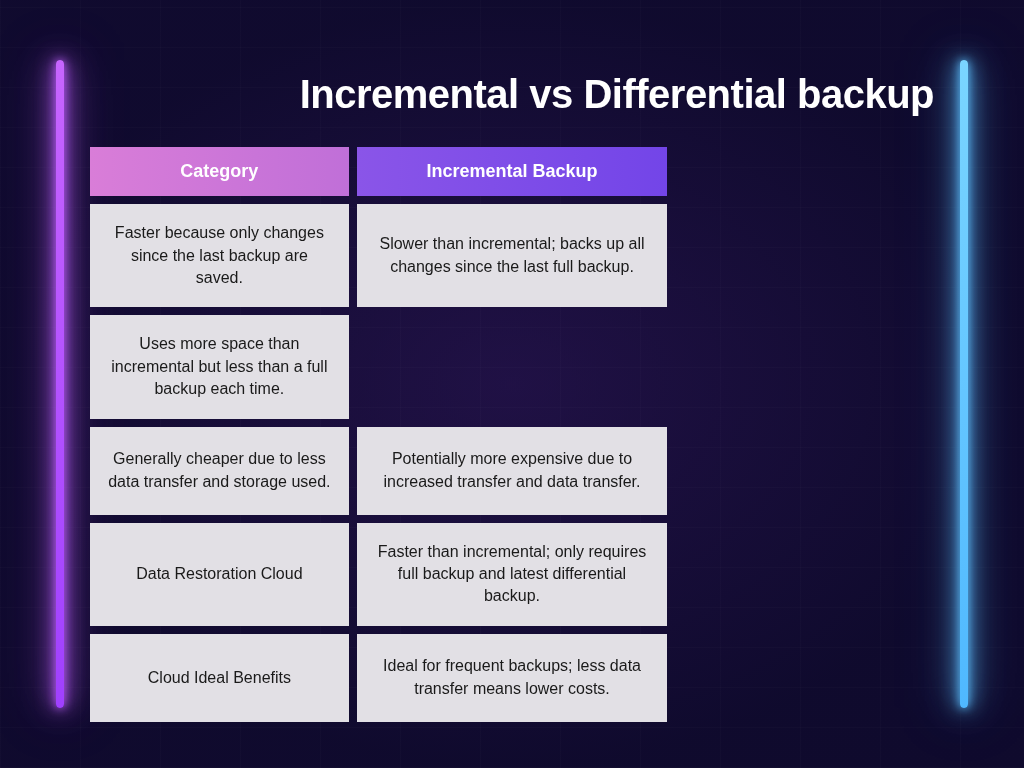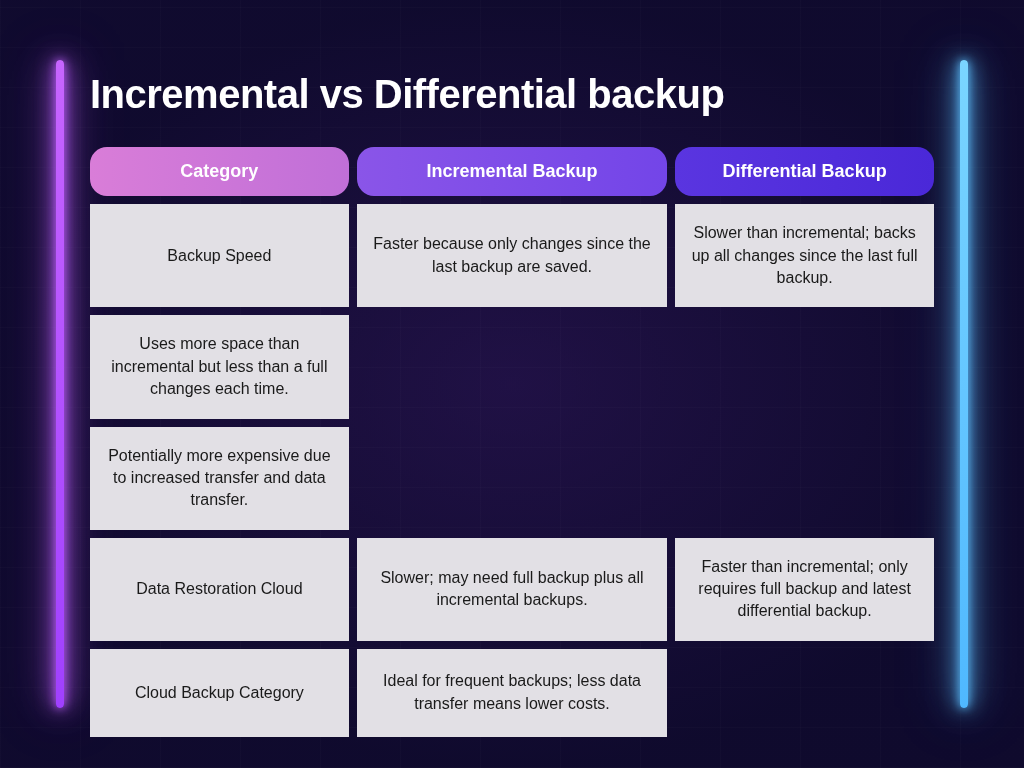--- a/index.html
+++ b/index.html
@@ -59,21 +59,21 @@
   .content {
     position: relative;
     z-index: 2;
     padding: 72px 90px 40px 90px;
     width: 100%;
   }
   h1 {
     color: #ffffff;
     font-size: 40px;
     font-weight: 800;
-    text-align: left;
+    text-align: right;
     margin-bottom: 30px;
     letter-spacing: -0.5px;
   }
   .table {
     width: 100%;
     display: flex;
     flex-direction: column;
     gap: 8px;
   }
   .row {
@@ -92,21 +92,20 @@
     font-size: 16px;
     line-height: 1.4;
     min-height: 88px;
   }
   .header .cell {
     min-height: 46px;
     padding: 12px 16px;
     color: #ffffff;
     font-weight: 600;
     font-size: 18px;
-    border-radius: 17px;
   }
   .header .cell.c1 {
     background: linear-gradient(90deg, #d97dd8 0%, #c06fd8 100%);
   }
   .header .cell.c2 {
     background: linear-gradient(90deg, #8a55e8 0%, #7345e8 100%);
   }
   .header .cell.c3 {
     background: linear-gradient(90deg, #5a35e0 0%, #4a28d8 100%);
   }
@@ -119,42 +118,40 @@
 
 <div class="content">
 
   <h1>Incremental vs Differential backup</h1>
 
   <div class="table">
 
     <div class="row header">
       <div class="cell c1">Category</div>
       <div class="cell c2">Incremental Backup</div>
-      <div class="cell c3">Differential Backup</div>
     </div>
 
     <div class="row">
-      <div class="cell">Backup Speed</div>
       <div class="cell">Faster because only changes since the last backup are saved.</div>
       <div class="cell">Slower than incremental; backs up all changes since the last full backup.</div>
     </div>
 
     <div class="row">
-      <div class="cell">Uses more space than incremental but less than a full changes each time.</div>
+      <div class="cell">Uses more space than incremental but less than a full backup each time.</div>
     </div>
 
     <div class="row">
+      <div class="cell">Generally cheaper due to less data transfer and storage used.</div>
       <div class="cell">Potentially more expensive due to increased transfer and data transfer.</div>
     </div>
 
     <div class="row">
       <div class="cell">Data Restoration Cloud</div>
-      <div class="cell">Slower; may need full backup plus all incremental backups.</div>
       <div class="cell">Faster than incremental; only requires full backup and latest differential backup.</div>
     </div>
 
     <div class="row">
-      <div class="cell">Cloud Backup Category</div>
+      <div class="cell">Cloud Ideal Benefits</div>
       <div class="cell">Ideal for frequent backups; less data transfer means lower costs.</div>
     </div>
 
   </div>
 </div>
 
 </body></html>

